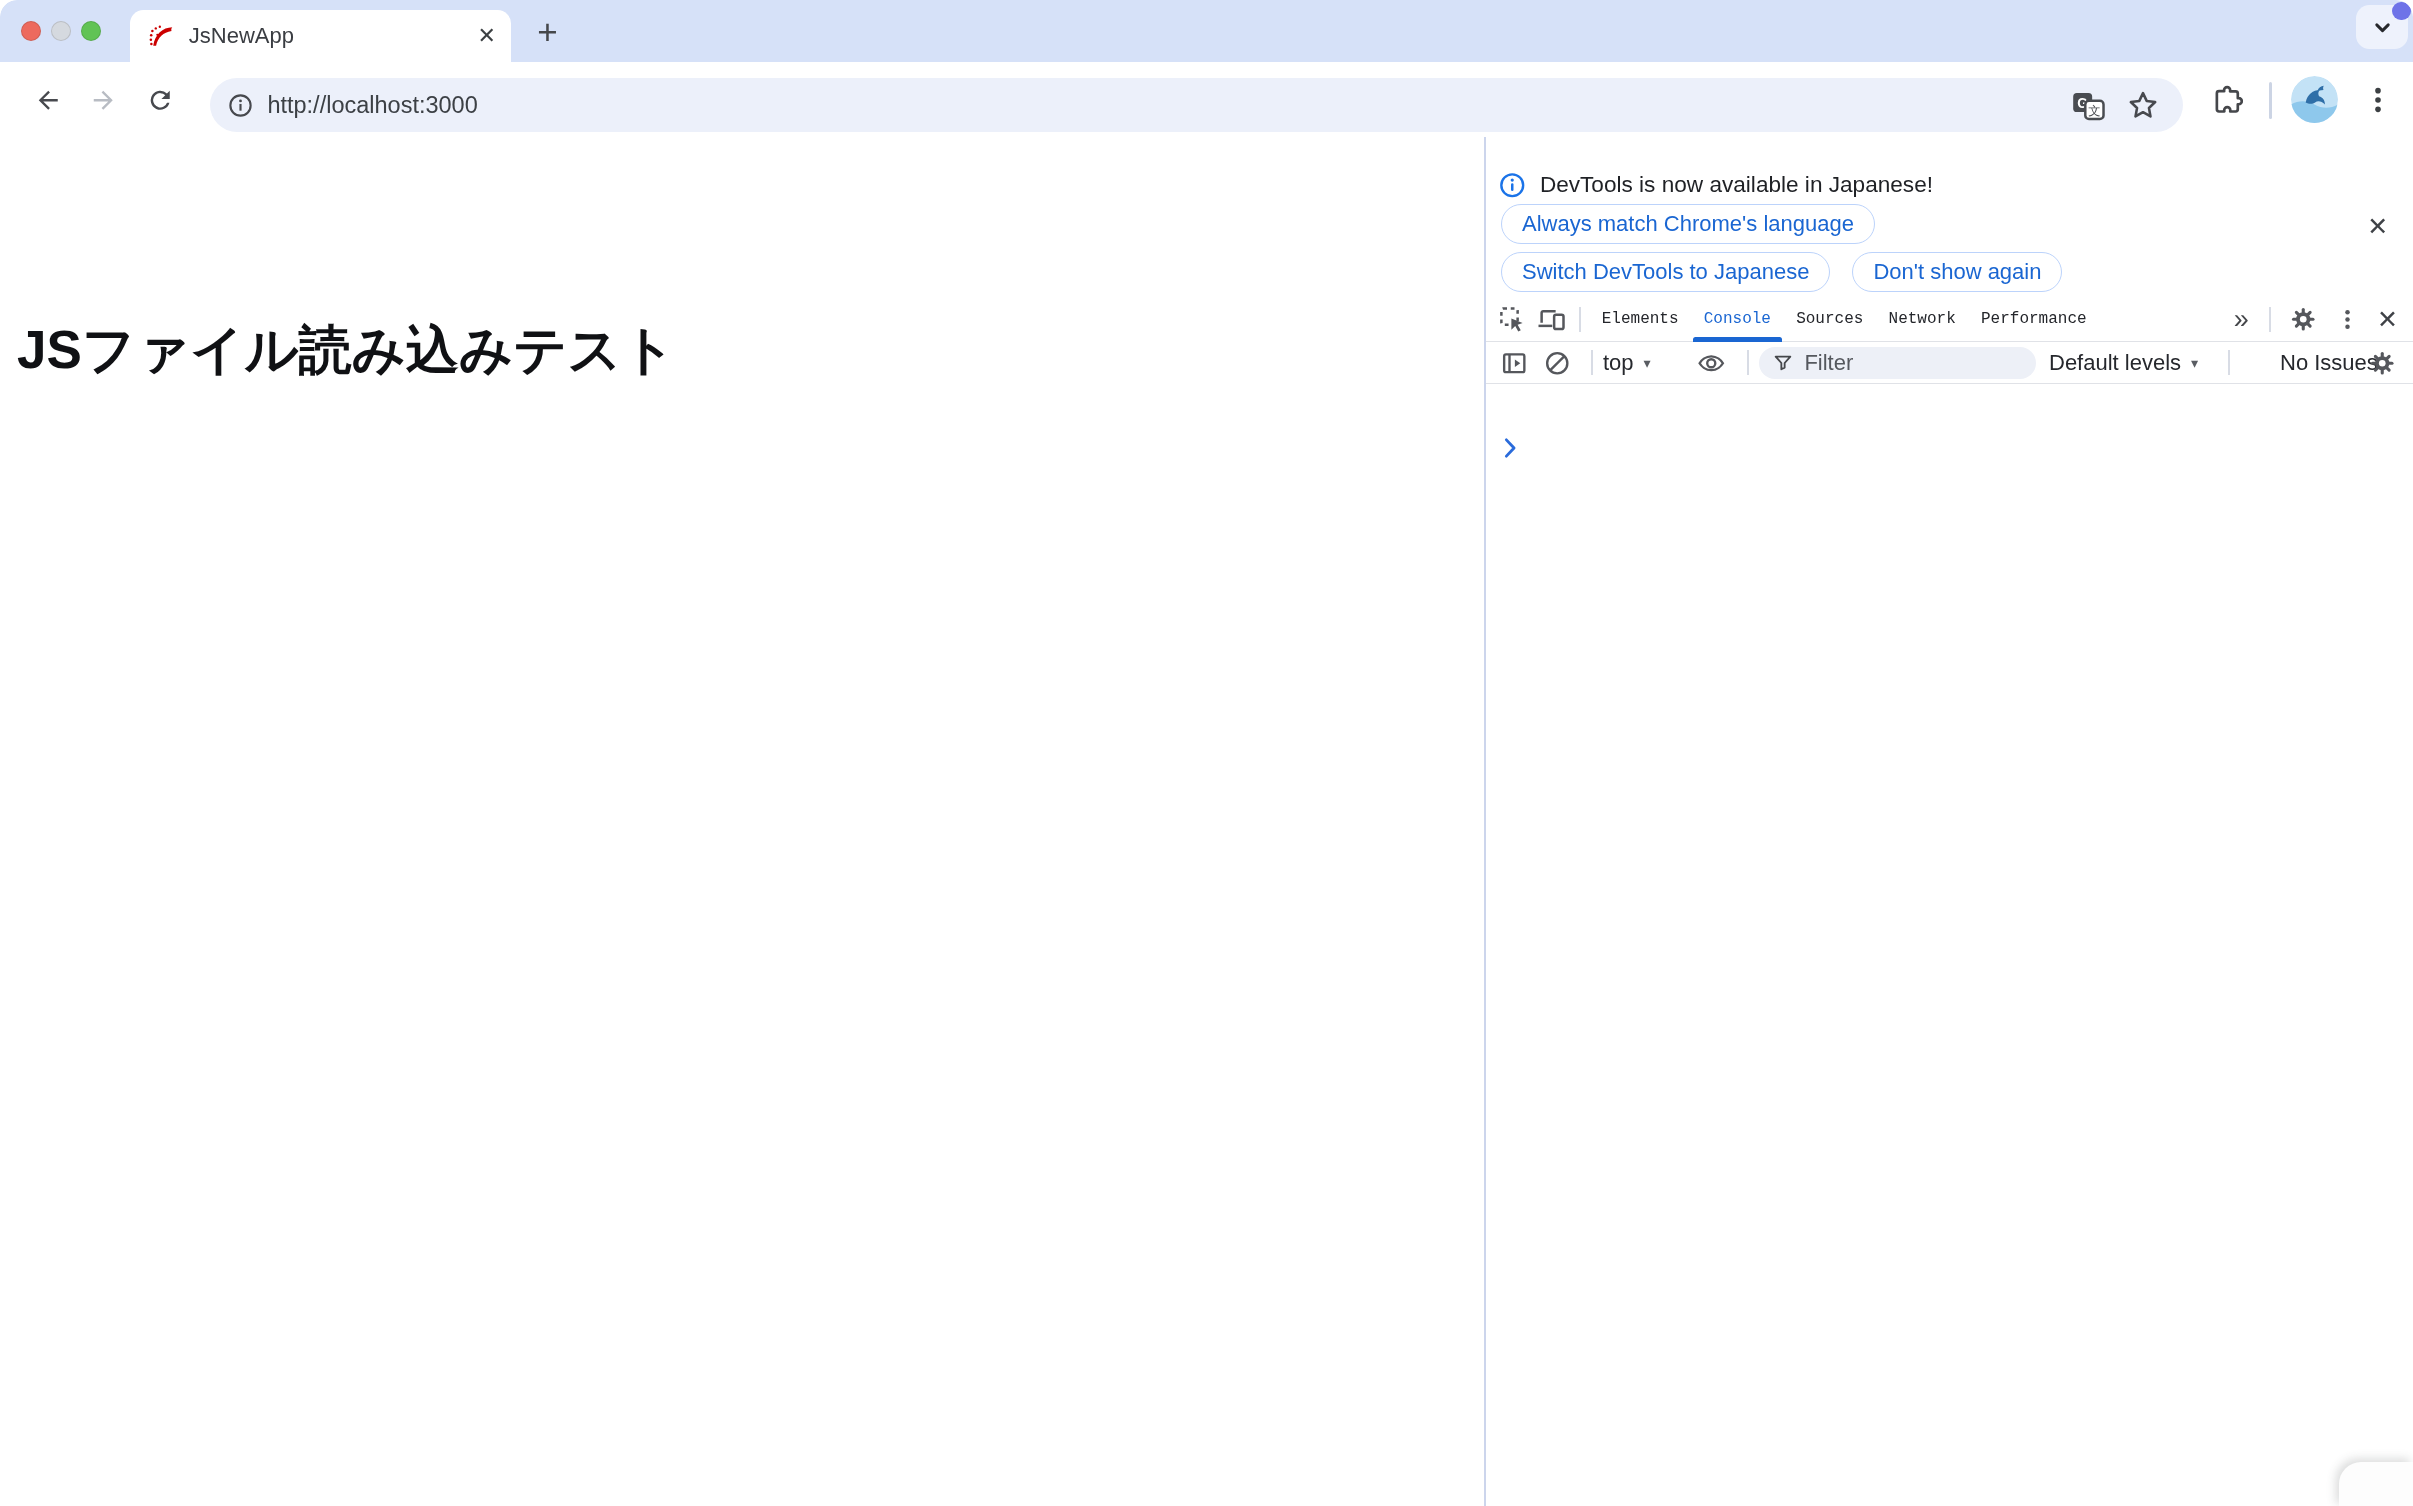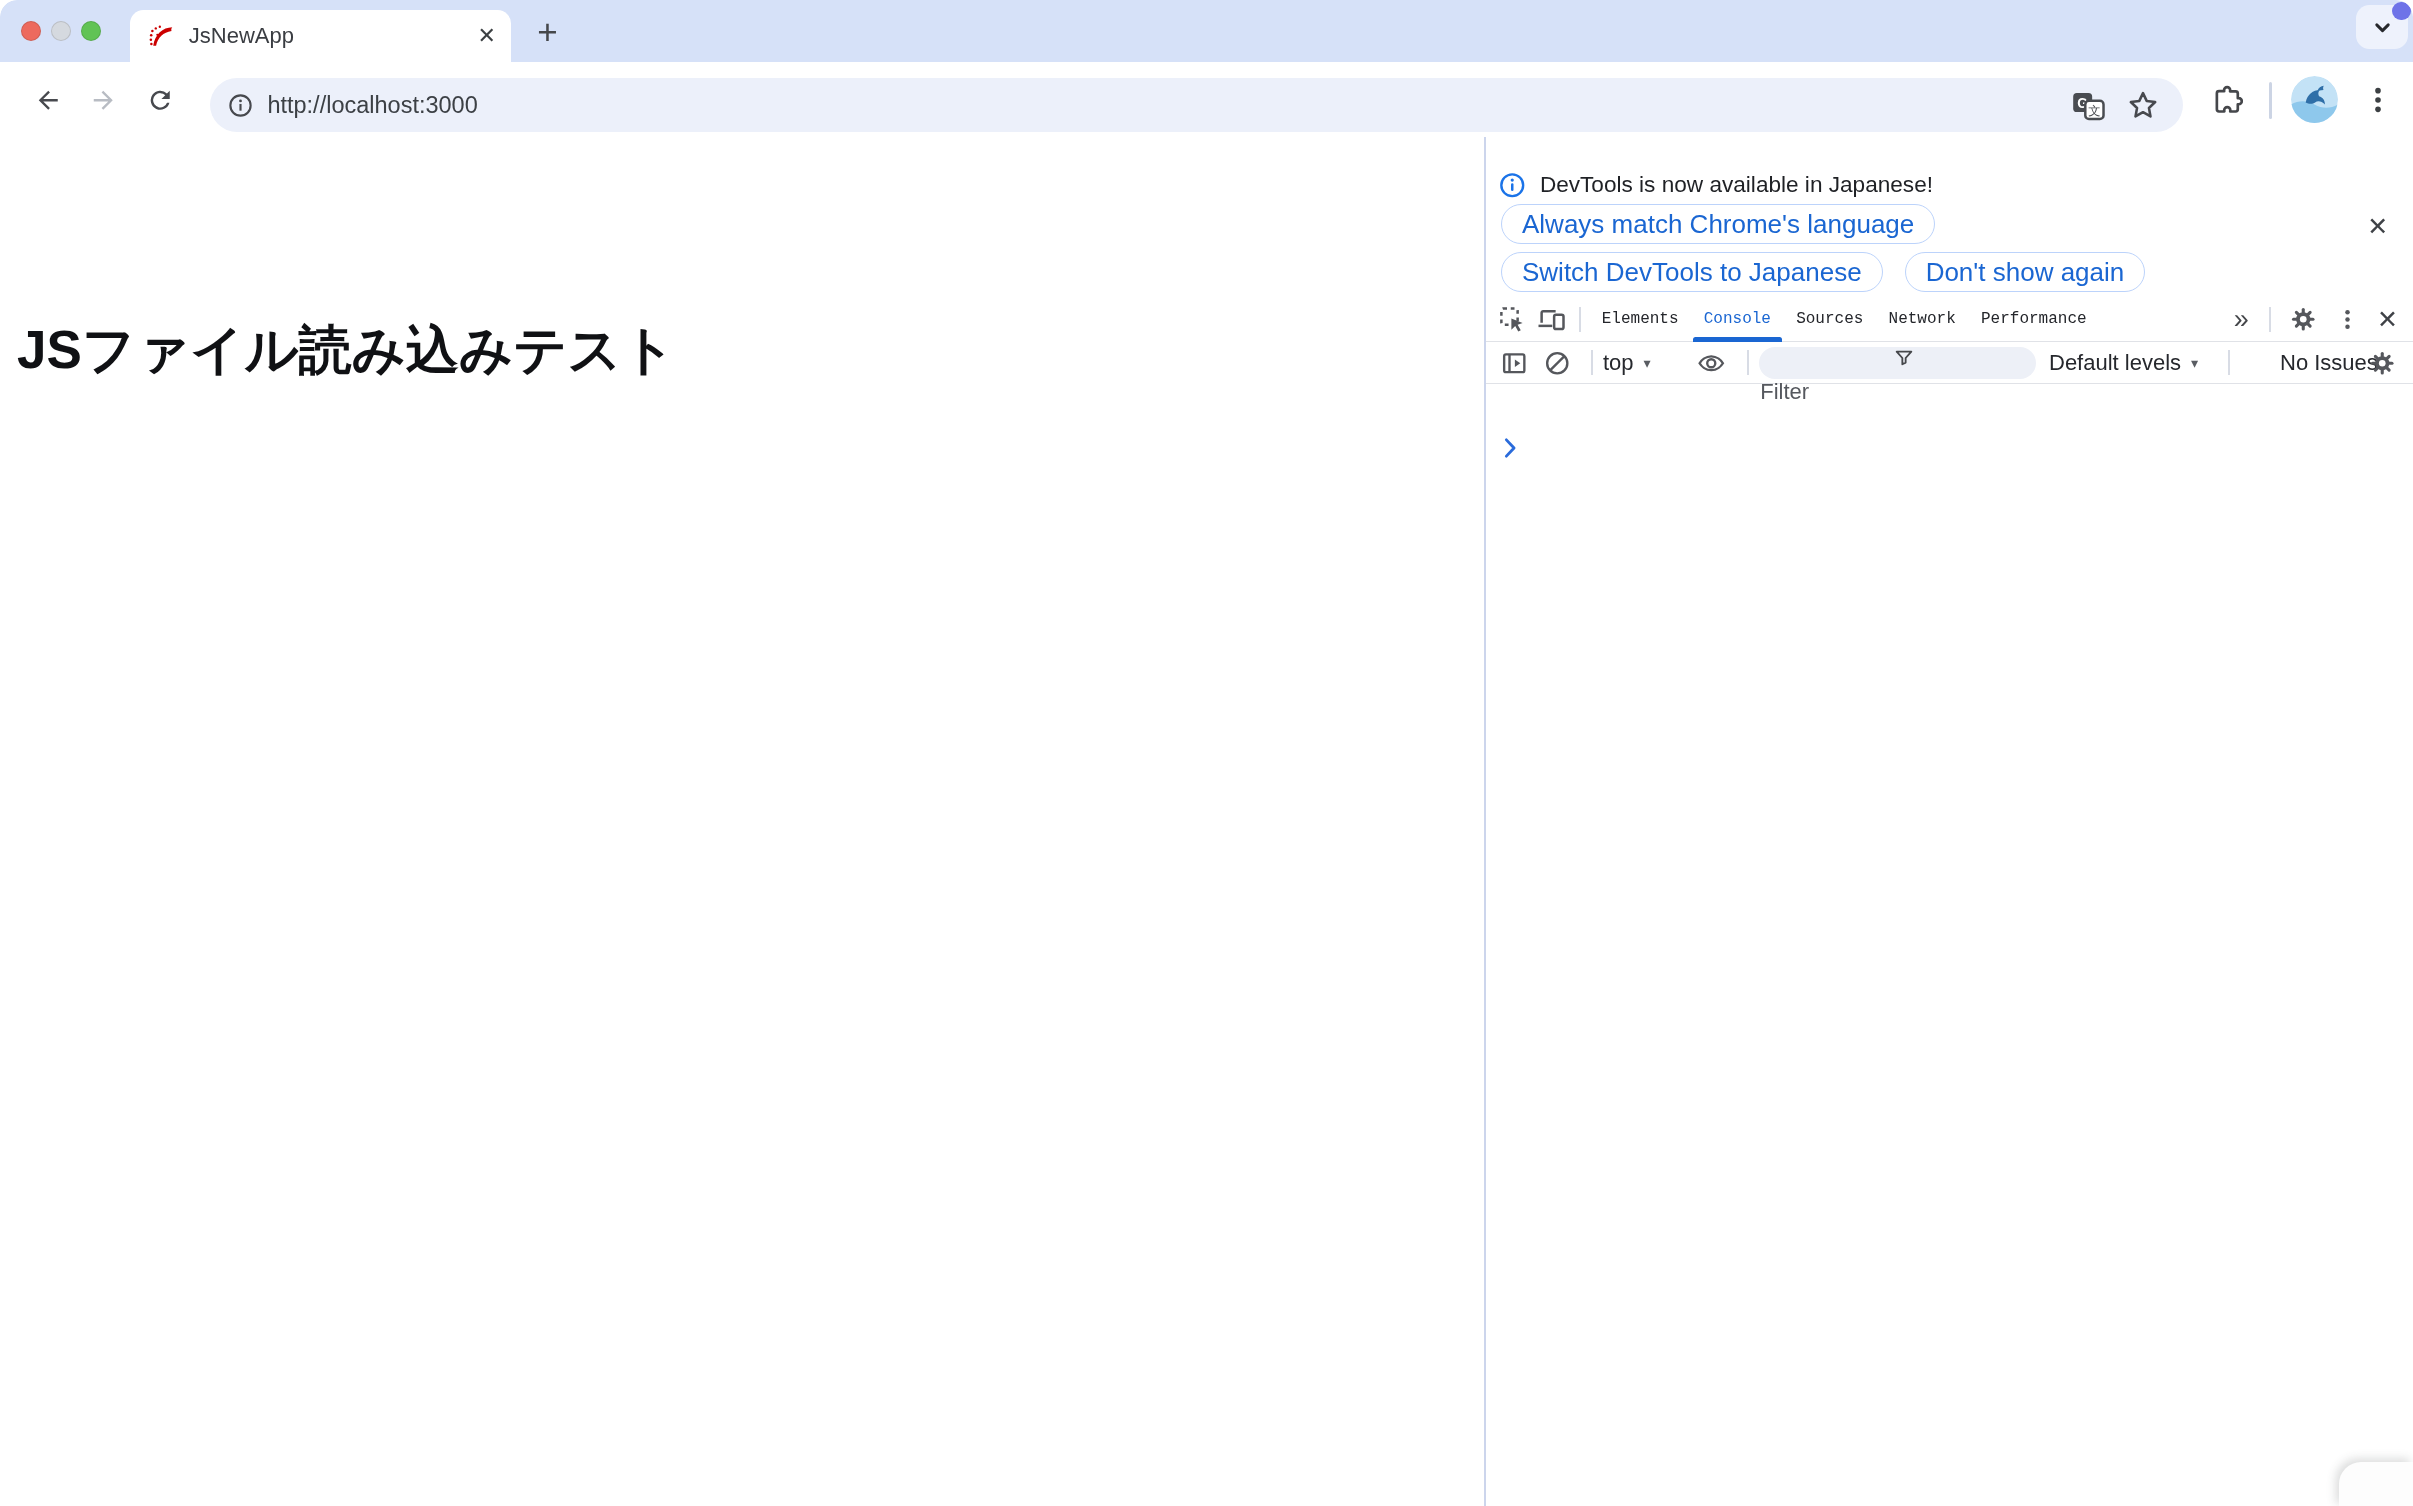--- a/index.html
+++ b/index.html
@@ -55,21 +55,21 @@
   
   .devtools { position:absolute; left:1486px; top:137px; right:0; bottom:0; background:#fff; }
 
   .notif { position:absolute; left:0; top:0; right:0; height:160px; }
   .notif-head { position:absolute; left:12px; top:34px; display:flex; align-items:center; gap:13.4px; }
   .notif-title { font-size:22.6px; color:#1f2125; }
   .notif-close { position:absolute; right:18.4px; top:72px; width:34px; height:34px; background:none; border:none;
                  font-size:25px; color:#3f4247; cursor:pointer; line-height:1; }
   .notif-buttons { position:absolute; left:15px; top:67px; width:704px; display:flex; flex-wrap:wrap; gap:8.4px 22px; }
   .notif-btn { height:40px; border-radius:20px; border:1.7px solid #bcd3fb; background:#fff;
-               color:#1a66d2; font-size:26px; padding:0 20px; cursor:pointer; white-space:nowrap;
+               color:#1a66d2; font-size:22px; padding:0 20px; cursor:pointer; white-space:nowrap;
                font-family:"Liberation Sans",sans-serif; }
 
   .dt-tabbar { position:absolute; left:0; right:0; top:160px; height:45px;
                border-bottom:0.8px solid #e0e2e7; display:flex; align-items:center; }
   .icon-btn { width:39px; height:37px; display:flex; align-items:center; justify-content:center;
               background:none; border:none; padding:0; cursor:pointer; flex:0 0 auto; }
   .vsep { width:1.7px; height:25px; background:#d8dce5; margin:0 8.4px; flex:0 0 auto; }
   .dt-tab { position:relative; height:45px; display:flex; align-items:center; padding:0 12.6px;
             font-size:16px; color:#24262b; background:none; border:none; cursor:pointer;
             font-family:Liberation Mono, monospace; }
@@ -80,21 +80,21 @@
   .more-tabs { font-size:27px; color:#45474b; background:none; border:none; cursor:pointer; padding:0 6.7px; }
   .dt-close { font-size:25px; color:#3f4247; background:none; border:none; cursor:pointer; padding:0 5px; line-height:1; }
 
   .con-toolbar { position:absolute; left:0; right:0; top:205px; height:42px; border-bottom:0.8px solid #e0e2e7; }
   .con-toolbar .abs { position:absolute; }
   .ctx { left:117px; top:0; height:42px; display:flex; align-items:center; gap:10px;
          font-size:22px; color:#26282d; background:none; border:none; cursor:pointer;
          font-family:"Liberation Sans",sans-serif; }
   .caret { font-size:14.2px; color:#5a5d63; }
   .filter-pill { left:273px; top:5px; width:277px; height:32px; border-radius:16px;
-                 background:#edf0f7; display:flex; align-items:center; gap:10px; padding-left:13.4px;flex-direction:column; }
+                 background:#edf0f7; display:flex; align-items:center; gap:10px; padding-left:13.4px; }
   .filter-input { flex:1; background:none; border:none; outline:none; font-size:22px; color:#3f4247;
                   font-family:"Liberation Sans",sans-serif; min-width:0; }
   .filter-input::placeholder { color:#55585e; opacity:1; }
   .levels { left:563px; top:0; height:42px; display:flex; align-items:center; gap:10px;
             font-size:22px; color:#26282d; background:none; border:none; cursor:pointer;
             font-family:"Liberation Sans",sans-serif; }
   .issues { left:758px; top:0; height:42px; display:flex; align-items:center;
             font-size:22px; color:#26282d;margin-left:36px; }
 
   .con-msg { position:absolute; left:0; right:0; top:247px; height:44px;

